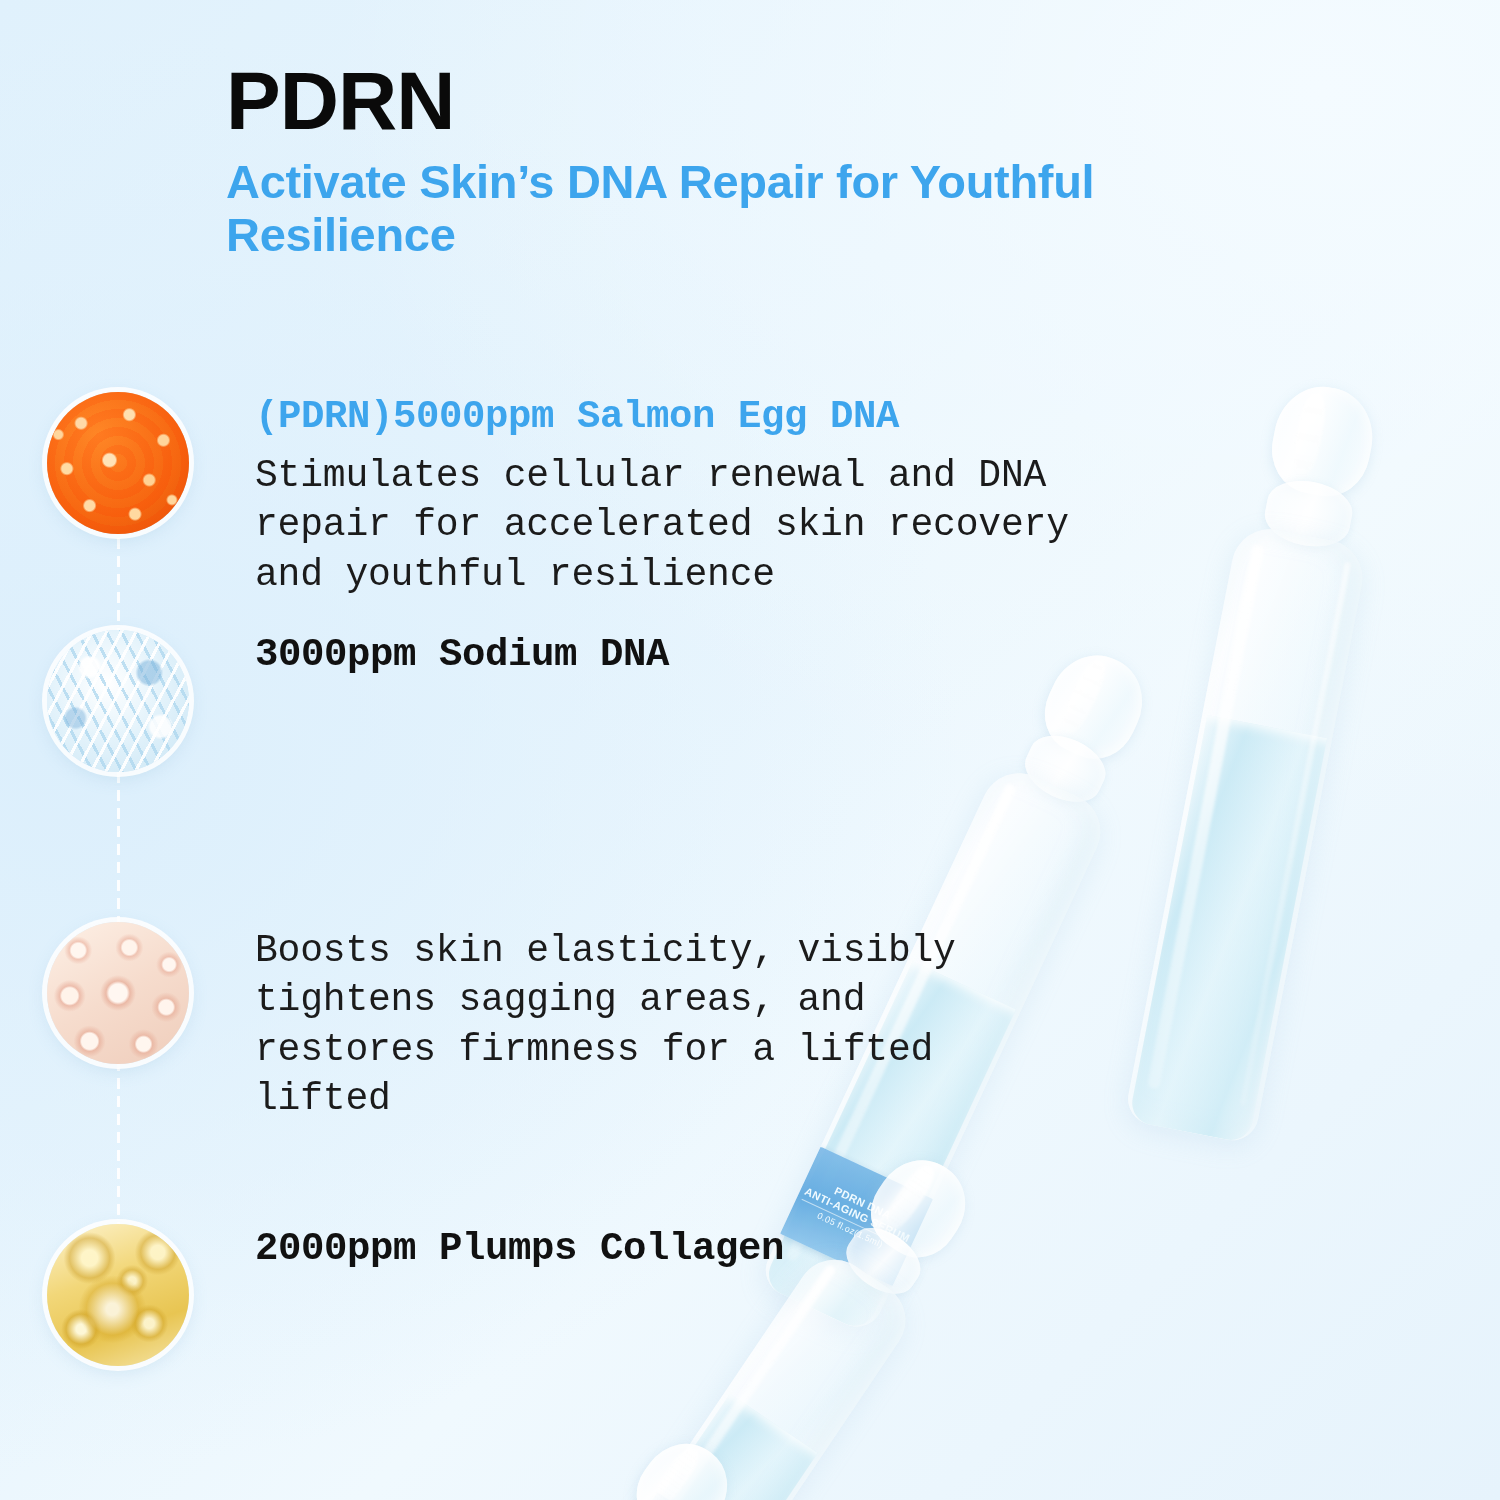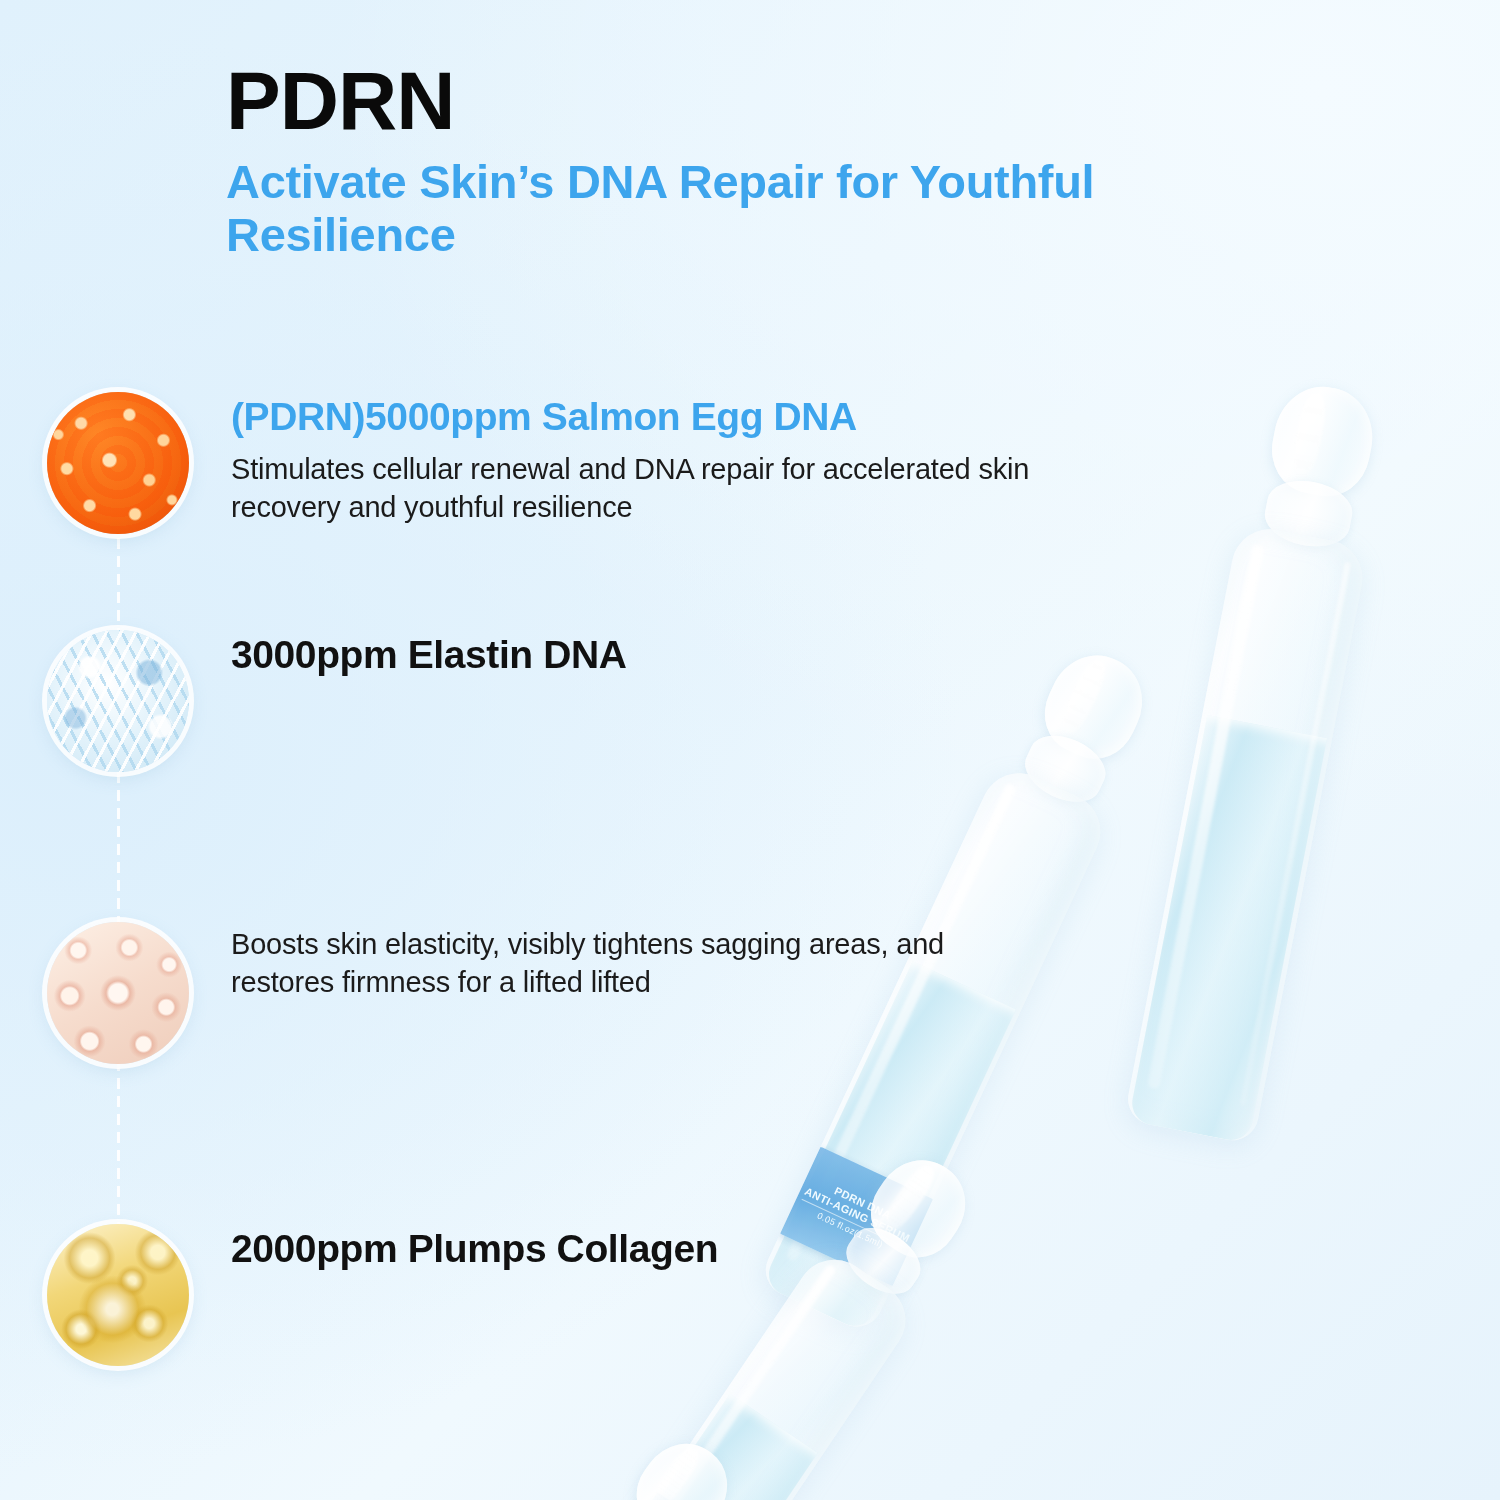--- a/index.html
+++ b/index.html
@@ -108,28 +108,28 @@
     opacity:.95;
   }
   .feature{position:absolute;display:flex;align-items:flex-start;}
   .bullet{
     position:relative;flex:0 0 auto;
     width:142px;height:142px;border-radius:50%;
     box-shadow:0 0 0 5px rgba(255,255,255,.85),0 5px 18px rgba(140,185,215,.3);
     overflow:hidden;
   }
   .bullet .tex{position:absolute;inset:0;}
-  .ftext{margin-left:42px;padding-top:4px;}
+  .ftext{margin-left:66px;padding-top:4px;font-family:Liberation Mono, monospace;}
   .fhead{
     font-size:39px;font-weight:700;line-height:1.1;margin:0 0 12px 0;
     letter-spacing:-.4px;color:#111;
   }
   .fhead.accent{color:#3da5ed;}
   .fdesc{
-    font-size:29px;line-height:1.3;color:#1b1b1b;margin:0;
+    font-size:38px;line-height:1.3;color:#1b1b1b;margin:0;
     font-weight:400;letter-spacing:-.2px;
   }
 
   
   .tex-roe{
     background:
       radial-gradient(circle at 24% 22%,#ffd9a8 0 5px,rgba(255,160,40,0) 7px),
       radial-gradient(circle at 58% 16%,#ffe0b0 0 5px,rgba(255,160,40,0) 7px),
       radial-gradient(circle at 82% 34%,#ffd49a 0 5px,rgba(255,160,40,0) 7px),
       radial-gradient(circle at 14% 54%,#ffdca4 0 5px,rgba(255,160,40,0) 7px),
@@ -243,21 +243,21 @@
       <p class="fhead accent">(PDRN)5000ppm Salmon Egg DNA</p>
       <p class="fdesc" style="max-width:880px;">Stimulates cellular renewal and DNA repair for accelerated skin recovery and youthful resilience</p>
     </div>
   </div>
 
   <div class="feature" style="left:47px;top:630px;width:1000px;">
     <div class="bullet">
       <div class="tex tex-dna"></div>
     </div>
     <div class="ftext">
-      <p class="fhead">3000ppm Elastin DNA</p>
+      <p class="fhead">3000ppm Sodium DNA</p>
     </div>
   </div>
 
   <div class="feature" style="left:47px;top:922px;width:1040px;">
     <div class="bullet">
       <div class="tex tex-elastin"></div>
     </div>
     <div class="ftext">
       <p class="fdesc" style="max-width:800px;">Boosts skin elasticity, visibly tightens sagging areas, and restores firmness for a lifted lifted</p>
     </div>

